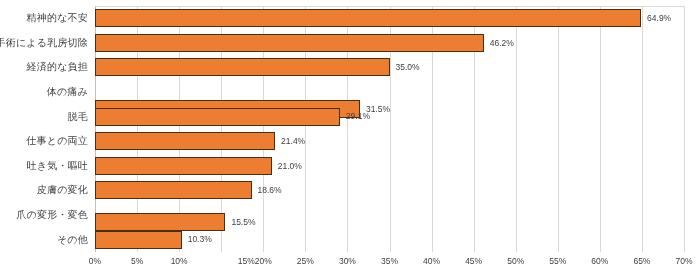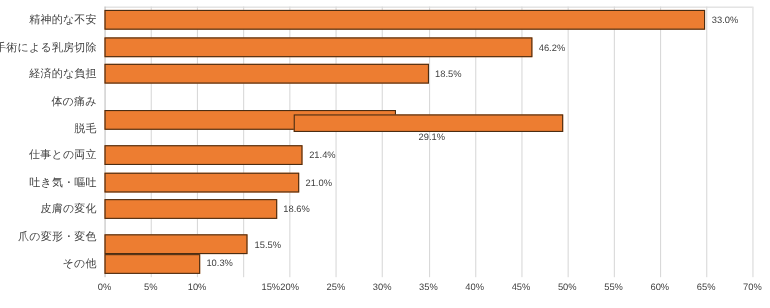--- a/index.html
+++ b/index.html
@@ -152,35 +152,35 @@
         <div class="gridline" style="left: 378.643px;"></div>
         <div class="gridline" style="left: 420.714px;"></div>
         <div class="gridline" style="left: 462.786px;"></div>
         <div class="gridline" style="left: 504.857px;"></div>
         <div class="gridline" style="left: 546.929px;"></div>
         <div class="gridline" style="left: 589px;"></div>
       </div>
     <div class="bars">
         <div class="bar-row" style="top: 0px;">
           <div class="bar" title="精神的な不安 64.9%" style="width: 546.087px; background: rgb(237, 125, 49); border-color: rgb(74, 45, 19);"></div>
-          <span class="bar-value">33.0%</span>
+          <span class="bar-value">64.9%</span>
         </div>
         <div class="bar-row" style="top: 24.6px;">
           <div class="bar" title="手術による乳房切除 46.2%" style="width: 388.74px; background: rgb(237, 125, 49); border-color: rgb(74, 45, 19);"></div>
           <span class="bar-value">46.2%</span>
         </div>
         <div class="bar-row" style="top: 49.2px;">
           <div class="bar" title="経済的な負担 35.0%" style="width: 294.5px; background: rgb(237, 125, 49); border-color: rgb(74, 45, 19);"></div>
-          <span class="bar-value">18.5%</span>
+          <span class="bar-value">35.0%</span>
         </div>
         <div class="bar-row" style="top: 91px;">
           <div class="bar" title="体の痛み 31.5%" style="width: 265.05px; background: rgb(237, 125, 49); border-color: rgb(74, 45, 19);"></div>
           <span class="bar-value">31.5%</span>
         </div>
-        <div class="bar-row" style="top: 98.4px; flex-direction: column;">
+        <div class="bar-row" style="top: 98.4px;">
           <div class="bar" title="脱毛 29.1%" style="width: 244.856px; background: rgb(237, 125, 49); border-color: rgb(74, 45, 19);"></div>
           <span class="bar-value">29.1%</span>
         </div>
         <div class="bar-row" style="top: 123px;">
           <div class="bar" title="仕事との両立 21.4%" style="width: 180.066px; background: rgb(237, 125, 49); border-color: rgb(74, 45, 19);"></div>
           <span class="bar-value">21.4%</span>
         </div>
         <div class="bar-row" style="top: 148px;">
           <div class="bar" title="吐き気・嘔吐 21.0%" style="width: 176.7px; background: rgb(237, 125, 49); border-color: rgb(74, 45, 19);"></div>
           <span class="bar-value">21.0%</span>

